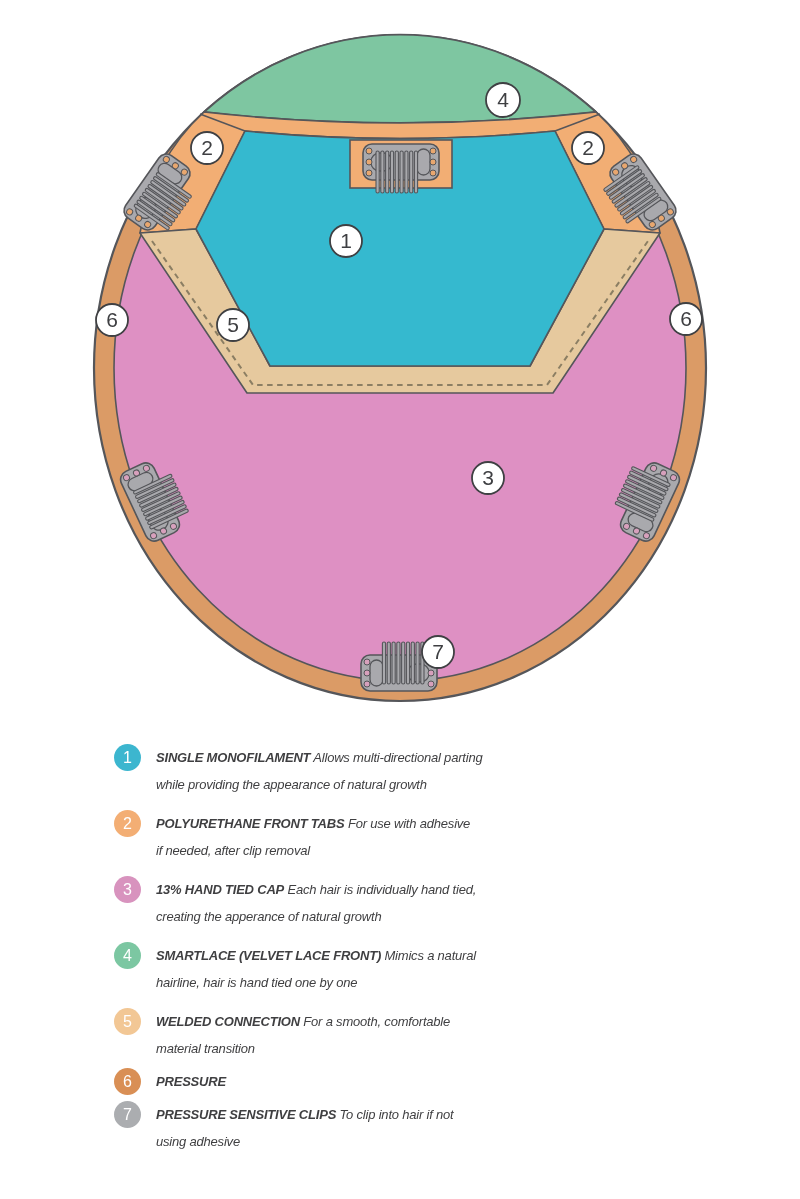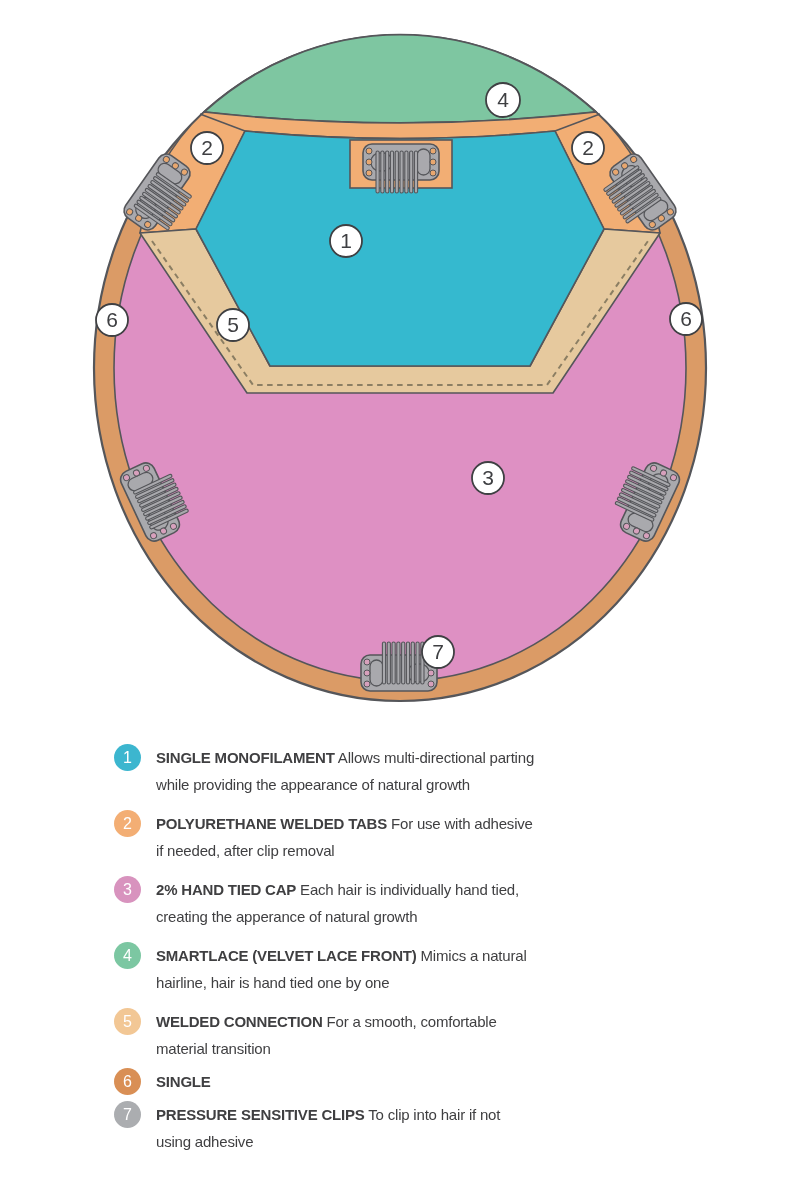--- a/index.html
+++ b/index.html
@@ -17,22 +17,22 @@
   .callout circle{fill:#ffffff;stroke:#3F4043;stroke-width:1.8;}
   .callout text{fill:#3E3F42;font-size:21px;font-family:"Liberation Sans",sans-serif;text-anchor:middle;}
 
   
   .legend{position:absolute;left:114px;top:744px;width:586px;}
   .lrow{display:flex;gap:15px;margin-bottom:12px;}
   .lrow.tight{margin-bottom:6px;}
   .lnum{width:27px;height:27px;border-radius:50%;color:#ffffff;font-size:16px;
         display:flex;align-items:center;justify-content:center;flex-shrink:0;
         font-family:"Liberation Sans",sans-serif;}
-  .ltext{font-size:15px;line-height:27px;color:#3F3F41;letter-spacing:-0.2px;
-         white-space:pre-line;width:535px;}
+  .ltext{font-size:13px;line-height:27px;color:#3F3F41;letter-spacing:-0.2px;
+         white-space:pre-line;width:535px;font-style:italic;}
   .ltext b{font-weight:700;}
 </style>
 </head>
 <body>
 
 <div class="stage">
 
   <svg width="800" height="732" viewBox="0 0 800 732">
     <defs>
       <g id="clipShape">
@@ -123,45 +123,45 @@
   <div class="legend">
 
     <div class="lrow">
       <div class="lnum" style="background: rgb(60, 182, 207);">1</div>
       <div class="ltext"><b>SINGLE MONOFILAMENT</b><span> Allows multi-directional parting
 while providing the appearance of natural growth</span></div>
     </div>
 
     <div class="lrow">
       <div class="lnum" style="background: rgb(243, 174, 116);">2</div>
-      <div class="ltext"><b>POLYURETHANE WELDED TABS</b><span> For use with adhesive
+      <div class="ltext"><b>POLYURETHANE FRONT TABS</b><span> For use with adhesive
 if needed, after clip removal</span></div>
     </div>
 
     <div class="lrow">
       <div class="lnum" style="background: rgb(216, 147, 190);">3</div>
-      <div class="ltext"><b>2% HAND TIED CAP</b><span> Each hair is individually hand tied,
+      <div class="ltext"><b>13% HAND TIED CAP</b><span> Each hair is individually hand tied,
 creating the apperance of natural growth</span></div>
     </div>
 
     <div class="lrow">
       <div class="lnum" style="background: rgb(124, 199, 162);">4</div>
       <div class="ltext"><b>SMARTLACE (VELVET LACE FRONT)</b><span> Mimics a natural
 hairline, hair is hand tied one by one</span></div>
     </div>
 
     <div class="lrow tight">
       <div class="lnum" style="background: rgb(242, 199, 149);">5</div>
       <div class="ltext"><b>WELDED CONNECTION</b><span> For a smooth, comfortable
 material transition</span></div>
     </div>
 
     <div class="lrow tight">
       <div class="lnum" style="background: rgb(217, 143, 85);">6</div>
-      <div class="ltext"><b>SINGLE</b><span></span></div>
+      <div class="ltext"><b>PRESSURE</b><span></span></div>
     </div>
 
     <div class="lrow">
       <div class="lnum" style="background: rgb(171, 173, 176);">7</div>
       <div class="ltext"><b>PRESSURE SENSITIVE CLIPS</b><span> To clip into hair if not
 using adhesive</span></div>
     </div>
 
   </div>
 </div>

